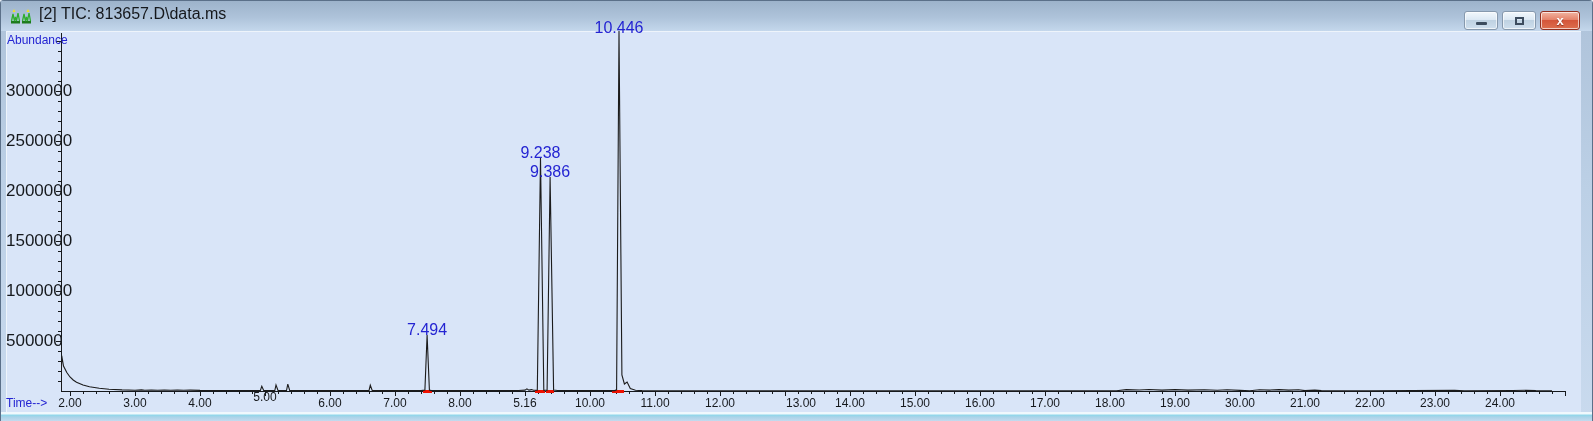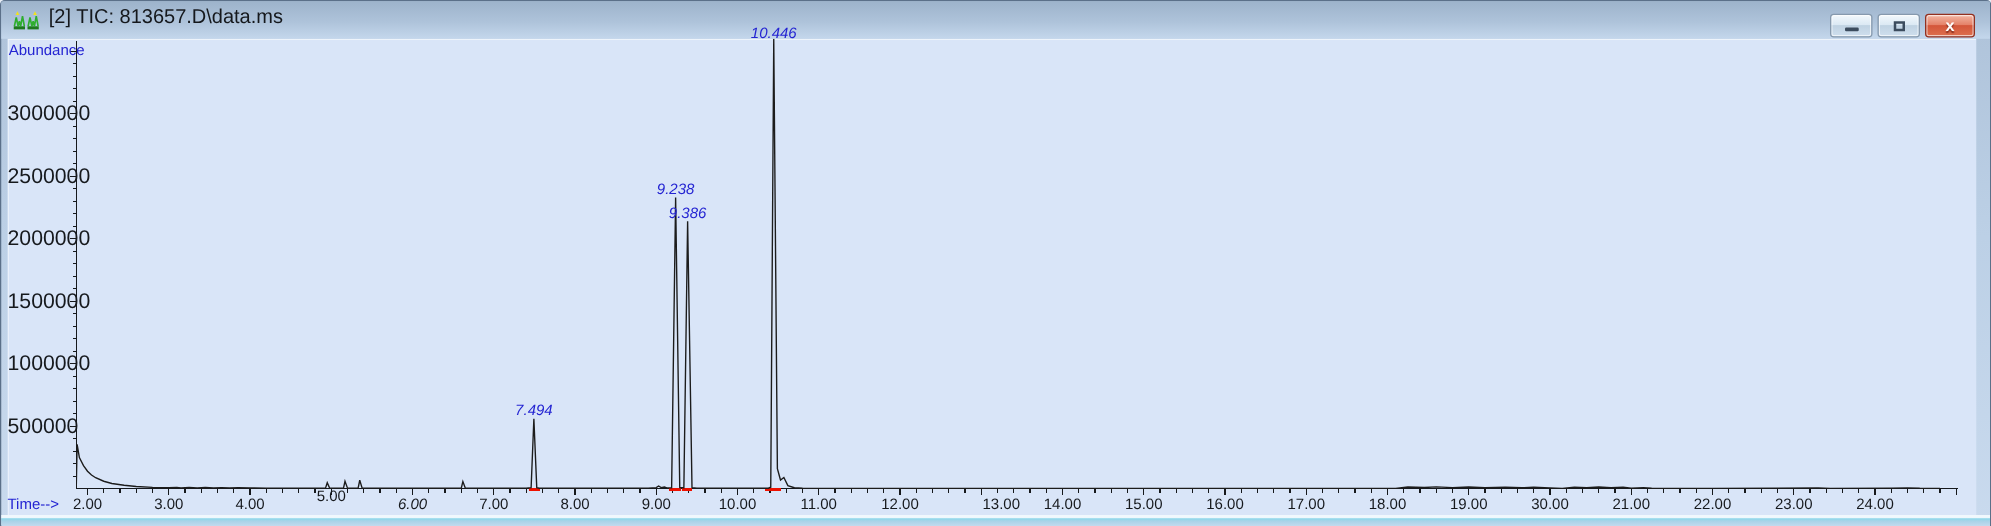--- a/index.html
+++ b/index.html
@@ -37,21 +37,21 @@
   .glyph-close{color:#fff;font-size:13px;font-weight:bold;line-height:1;text-shadow:0 1px 1px rgba(80,10,0,.6);}
   
   #client{
     position:absolute;left:6px;top:31px;width:1575px;height:381px;
     background:#d9e5f8;box-shadow:inset 1px 1px 0 #eef4fb;
   }
   #plot-svg{position:absolute;left:0;top:0;width:1593px;height:421px;pointer-events:none;}
   .txtlabel{position:absolute;white-space:nowrap;}
   .blue{color:#2424d2;}
   .axis-name{font-size:12px;}
-  .peak-label{font-size:12px;color:#2424d2;transform:translateX(-50%);font-style:italic;}
+  .peak-label{font-size:16px;color:#2424d2;transform:translateX(-50%);}
   .ytick-label{font-size:17px;color:#16191d;text-align:right;width:48px;transform:translateY(-50%);}
   .xtick-label{font-size:12px;color:#16191d;transform:translateX(-50%);}
   
   #bottom-frame{
     position:absolute;left:1px;right:1px;bottom:0;height:9px;
     background:linear-gradient(180deg,#f0f8fd 0%,#f0f8fd 22%,#8ed7ea 34%,#a9d3e8 55%,#c4daee 100%);
   }
 </style>
 </head>
 <body>
@@ -258,24 +258,24 @@
   </svg>
 
   <span class="txtlabel blue axis-name" id="ylabel" style="left:7px;top:33px;">Abundance</span>
   <span class="txtlabel blue axis-name" id="xlabel" style="left:6px;top:396px;">Time--&gt;</span>
 
   <div id="labels-layer">
       <span class="txtlabel xtick-label" style="left: 70px; top: 396px;">2.00</span>
       <span class="txtlabel xtick-label" style="left: 135px; top: 396px;">3.00</span>
       <span class="txtlabel xtick-label" style="left: 200px; top: 396px;">4.00</span>
       <span class="txtlabel xtick-label" style="left: 265px; top: 390px;">5.00</span>
-      <span class="txtlabel xtick-label" style="left: 330px; top: 396px; font-style: italic;">6.00</span>
+      <span class="txtlabel xtick-label" style="left: 330px; top: 396px;">6.00</span>
       <span class="txtlabel xtick-label" style="left: 395px; top: 396px;">7.00</span>
       <span class="txtlabel xtick-label" style="left: 460px; top: 396px;">8.00</span>
-      <span class="txtlabel xtick-label" style="left: 525px; top: 396px;">9.00</span>
+      <span class="txtlabel xtick-label" style="left: 525px; top: 396px;">5.16</span>
       <span class="txtlabel xtick-label" style="left: 590px; top: 396px;">10.00</span>
       <span class="txtlabel xtick-label" style="left: 655px; top: 396px;">11.00</span>
       <span class="txtlabel xtick-label" style="left: 720px; top: 396px;">12.00</span>
       <span class="txtlabel xtick-label" style="left: 785px; top: 396px; margin-left: 16px;">13.00</span>
       <span class="txtlabel xtick-label" style="left: 850px; top: 396px;">14.00</span>
       <span class="txtlabel xtick-label" style="left: 915px; top: 396px;">15.00</span>
       <span class="txtlabel xtick-label" style="left: 980px; top: 396px;">16.00</span>
       <span class="txtlabel xtick-label" style="left: 1045px; top: 396px;">17.00</span>
       <span class="txtlabel xtick-label" style="left: 1110px; top: 396px;">18.00</span>
       <span class="txtlabel xtick-label" style="left: 1175px; top: 396px;">19.00</span>

